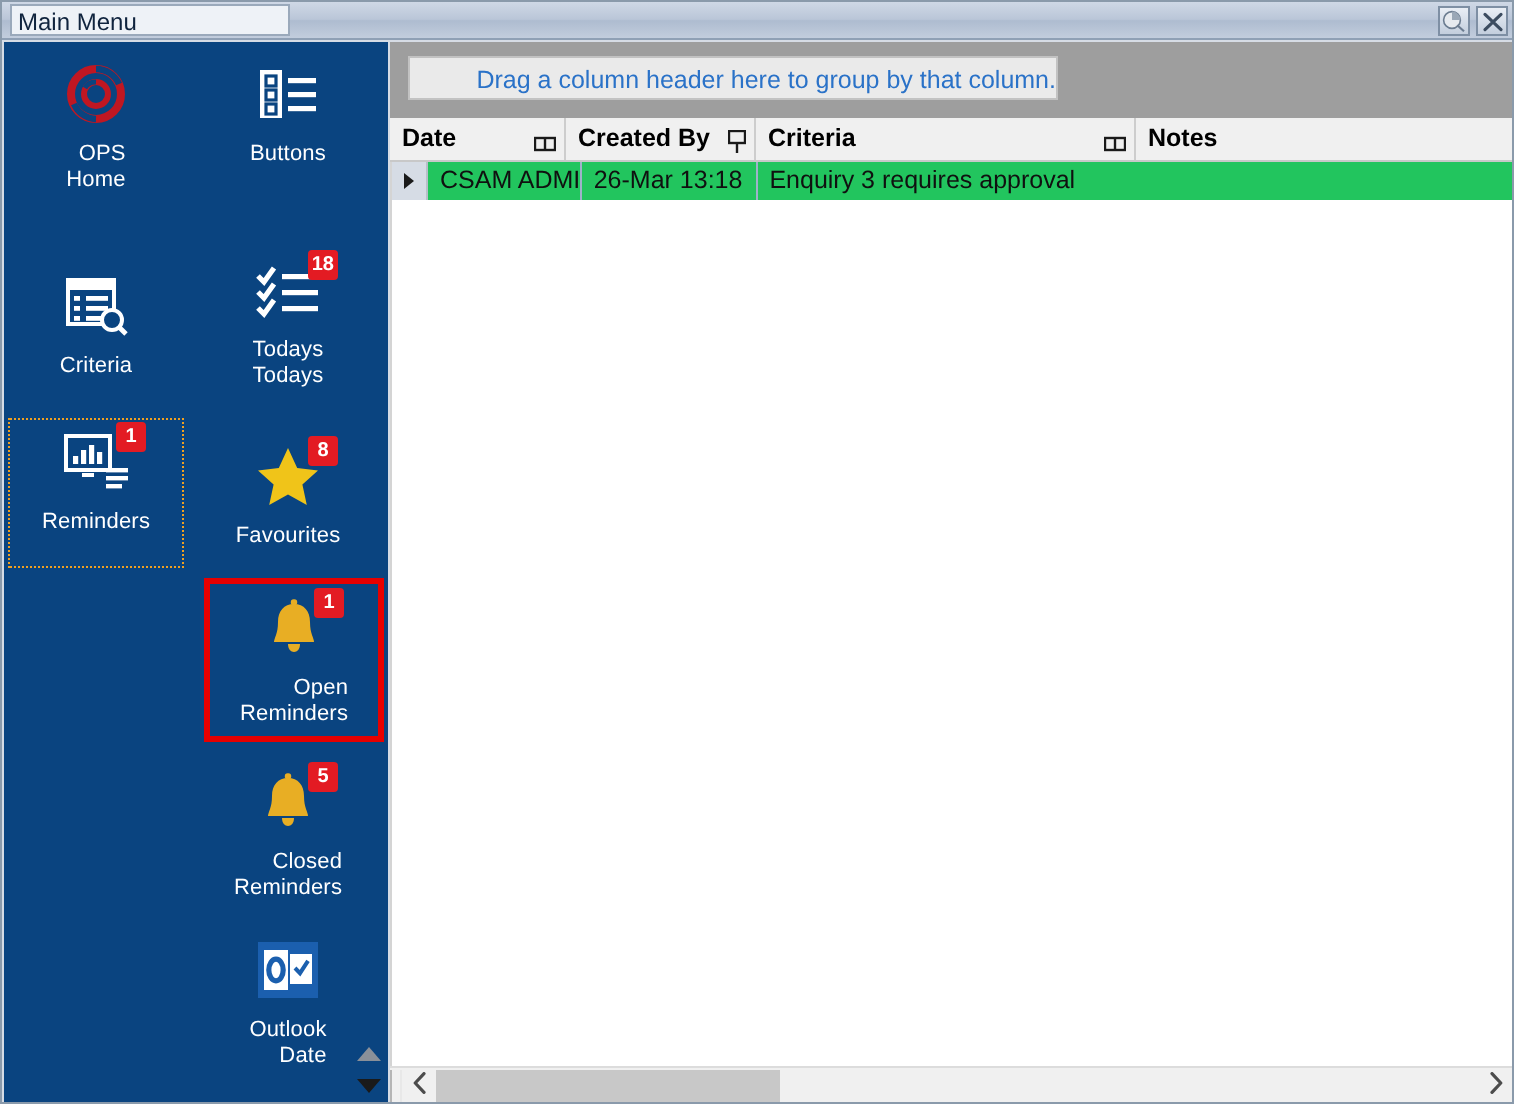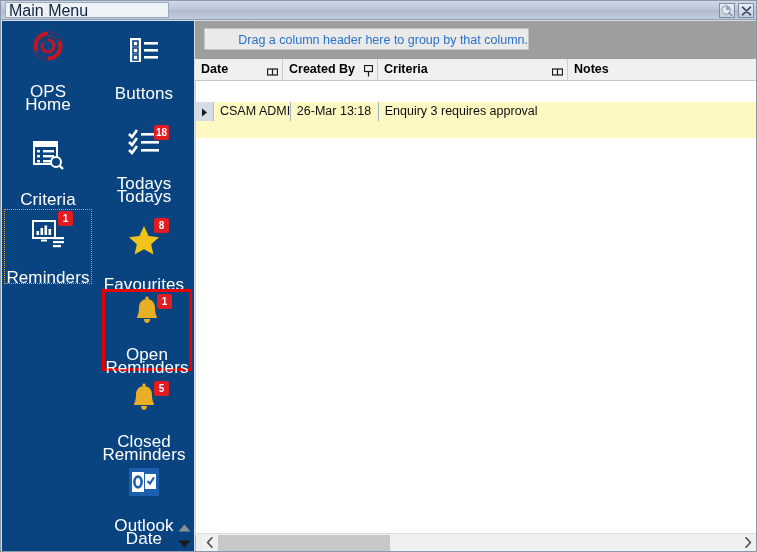--- a/index.html
+++ b/index.html
@@ -30,24 +30,24 @@
     left: 0; top: 0;
     width: 757px;
     height: 19px;
     background: linear-gradient(to bottom, #cfd8e6 0%, #bac6d8 48%, #aebcd0 52%, #c2cddd 100%);
     border-bottom: 1px solid #8fa0b5;
     box-sizing: border-box;
   }
   .title-text {
     position: absolute;
     left: 4px; top: 1px;
-    width: 164px;
+    width: 140px;
     height: 16px;
     line-height: 16px;
-    font-size: 16px;
+    font-size: 12px;
     color: #10243e;
     background: #eef2f7;
     border: 1px solid #9aa9bb;
     box-sizing: border-box;
     padding-left: 3px;
     white-space: nowrap;
     overflow: hidden;
   }
   .tb-buttons {
     position: absolute;
@@ -90,28 +90,28 @@
     justify-content: flex-start;
     box-sizing: border-box;
     padding-top: 4px;
     cursor: default;
   }
   .nav-icon-wrap {
     position: relative;
     width: 42px;
     height: 40px;
     display: flex;
-    align-items: flex-end;
+    align-items: center;
     justify-content: center;
   }
   .nav-label {
-    margin-top: 18px;
-    font-size: 17px;
+    margin-top: 2px;
+    font-size: 11px;
     color: #ffffff;
-    text-align: center;
+    text-align: right;
     line-height: 13px;
     letter-spacing: 0.1px;
   }
   .badge {
     position: absolute;
     top: -2px;
     right: -4px;
     min-width: 15px;
     height: 15px;
     line-height: 15px;
@@ -215,24 +215,23 @@
     position: absolute;
     left: 0; top: 60px;
     width: 561px;
     height: 452px;
     background: #ffffff;
     border-left: 1px solid #d4d4d4;
     box-sizing: border-box;
   }
   .grid-row {
     display: flex;
-    height: 36px;
-    background: #fef9c3;
+    height: 19px;
+    background: #22c55e;
     cursor: default;
-    margin-top: 21px;
   }
   .row-indicator {
     width: 18px;
     height: 19px;
     background: #d6dce5;
     border-right: 1px solid #b8bfc9;
     display: flex;
     align-items: center;
     justify-content: center;
     box-sizing: border-box;

